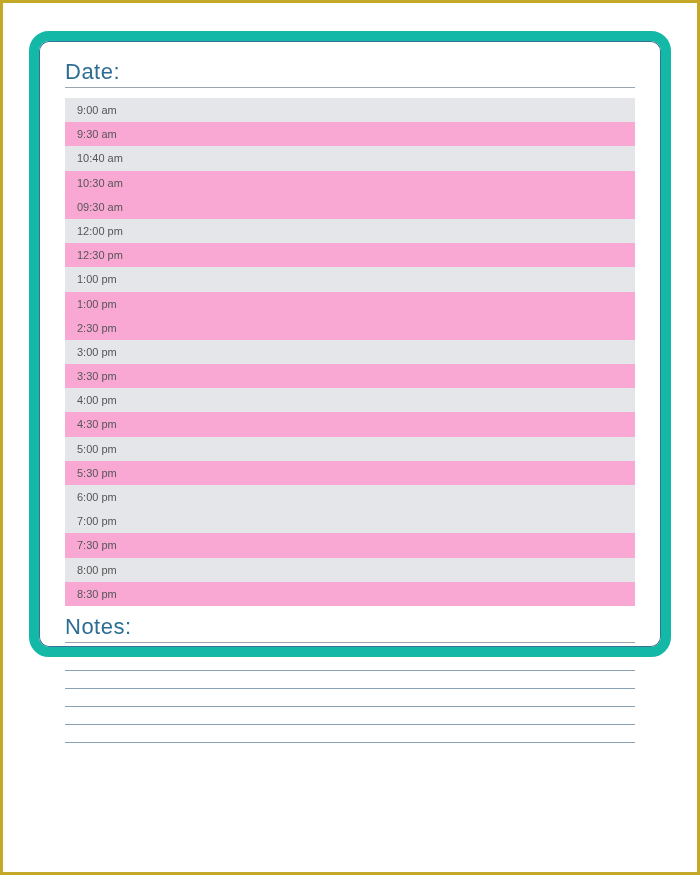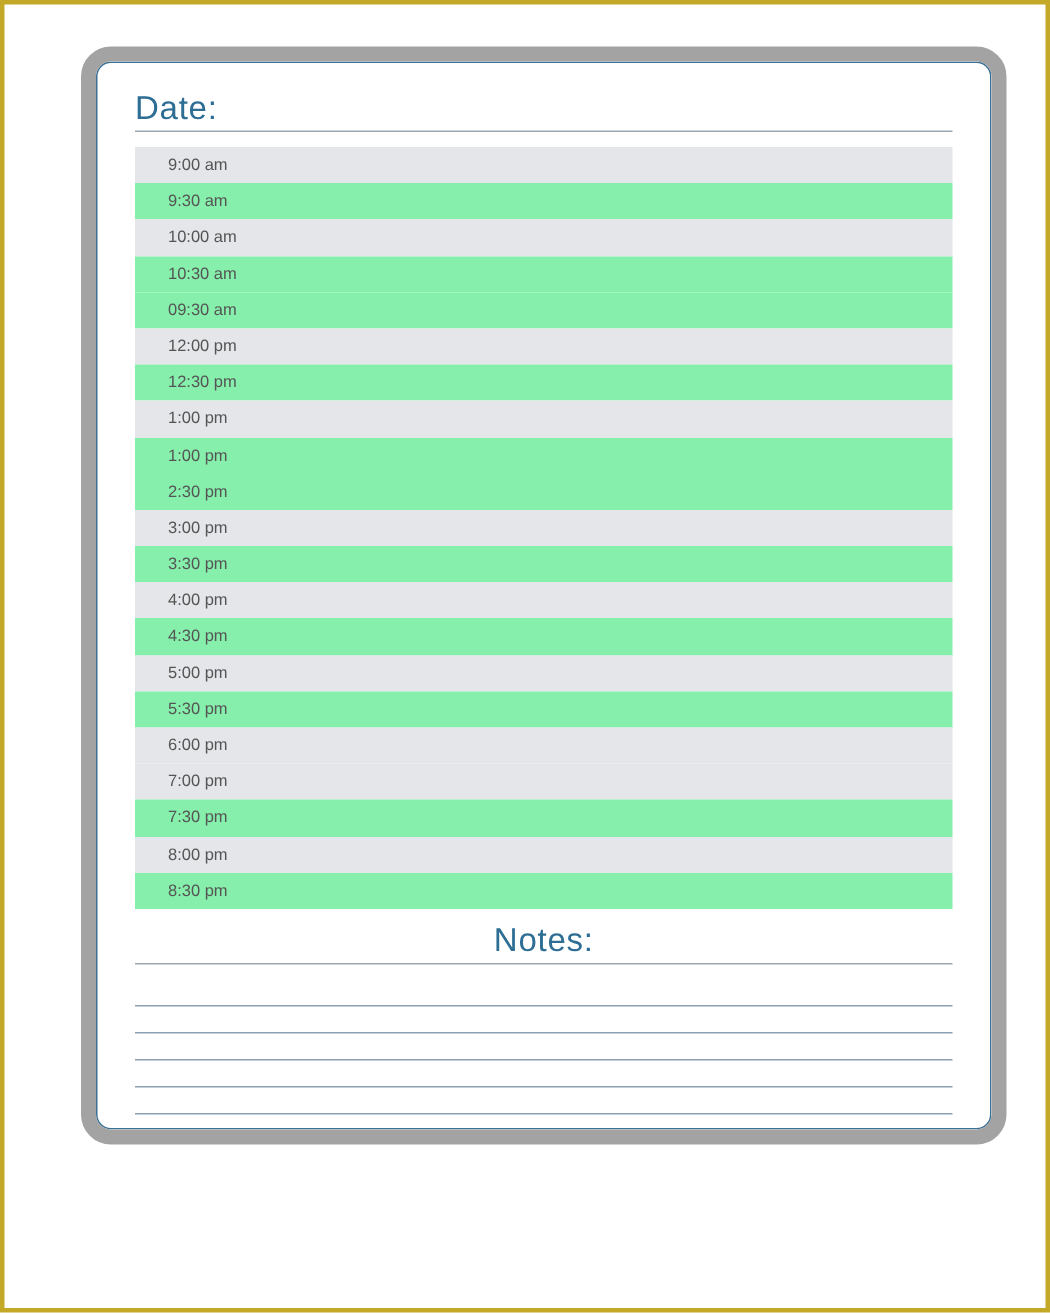--- a/index.html
+++ b/index.html
@@ -10,70 +10,69 @@
       border: 3px solid #c4a828;
       font-family: Arial, Helvetica, sans-serif;
       position: relative;
     }
     .page-wrap {
       padding: 28px 26px 10px 26px;
       height: 100%;
     }
     .card {
       background: #fff;
-      border: 10px solid #a3a3a3;
+      border: 10px solid #14b8a6;
       border-radius: 20px;
-      height: 732px;
+      height: 626px;
       padding: 18px 26px 14px 26px;
       box-shadow: inset 0 0 0 1px #3a6f96;
       position: relative;
-      margin-left: 25px;
     }
     .section-title {
       color: #2e6e95;
       font-size: 22px;
       font-weight: 400;
       letter-spacing: .5px;
       margin-bottom: 2px;
     }
     .title-rule {
       border: 0;
       border-top: 1px solid #9aa7b1;
       margin-bottom: 10px;
     }
     .slots { }
     .slot-row {
       height: 24.2px;
       line-height: 24.2px;
       font-size: 11px;
       color: #555;
-      padding-left: 22px;
+      padding-left: 12px;
     }
     .slot-row.shaded { background: #e4e6e9; }
-    .slot-row.plain { background: #86efac; }
-    .notes-block { margin-top: 8px; text-align: center; }
+    .slot-row.plain { background: #f9a8d4; }
+    .notes-block { margin-top: 8px; }
     .note-lines { margin-top: 6px; }
     .note-line {
       height: 18px;
       border-bottom: 1px solid #8aa0b3;
     }
   </style>
 </head>
 <body>
 
 <div class="page-wrap">
   <div class="card">
 
     <div class="section-title">Date:</div>
     <hr class="title-rule">
 
     <div class="slots" id="slots">
         <div class="slot-row shaded">9:00 am</div>
         <div class="slot-row plain">9:30 am</div>
-        <div class="slot-row shaded">10:00 am</div>
+        <div class="slot-row shaded">10:40 am</div>
         <div class="slot-row plain">10:30 am</div>
         <div class="slot-row plain">09:30 am</div>
         <div class="slot-row shaded">12:00 pm</div>
         <div class="slot-row plain">12:30 pm</div>
         <div class="slot-row shaded">1:00 pm</div>
         <div class="slot-row plain">1:00 pm</div>
         <div class="slot-row plain">2:30 pm</div>
         <div class="slot-row shaded">3:00 pm</div>
         <div class="slot-row plain">3:30 pm</div>
         <div class="slot-row shaded">4:00 pm</div>

